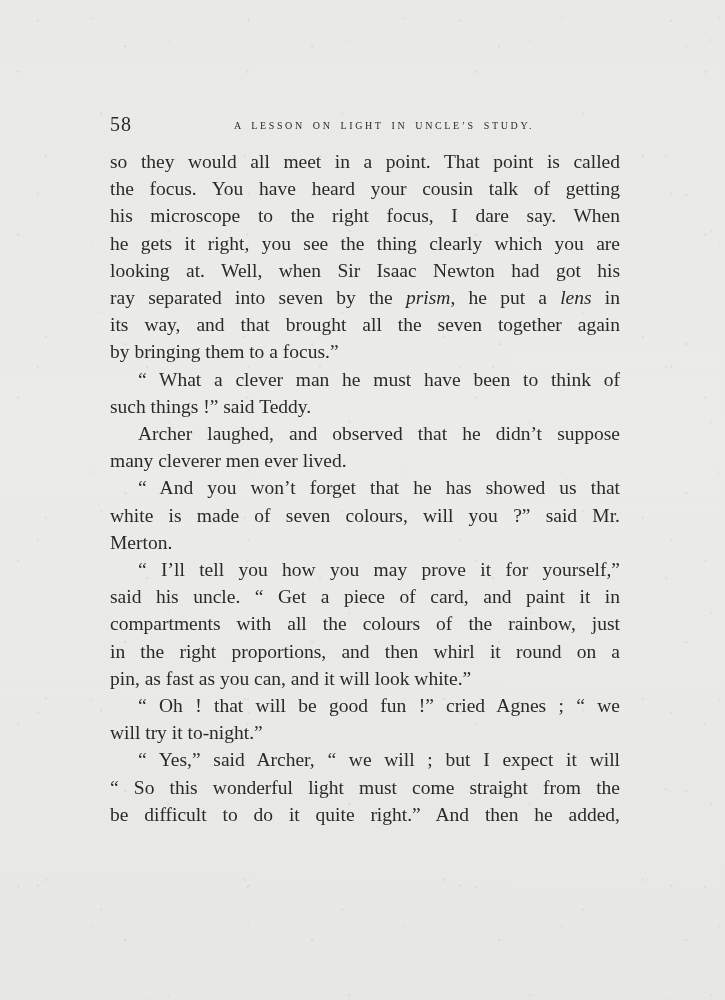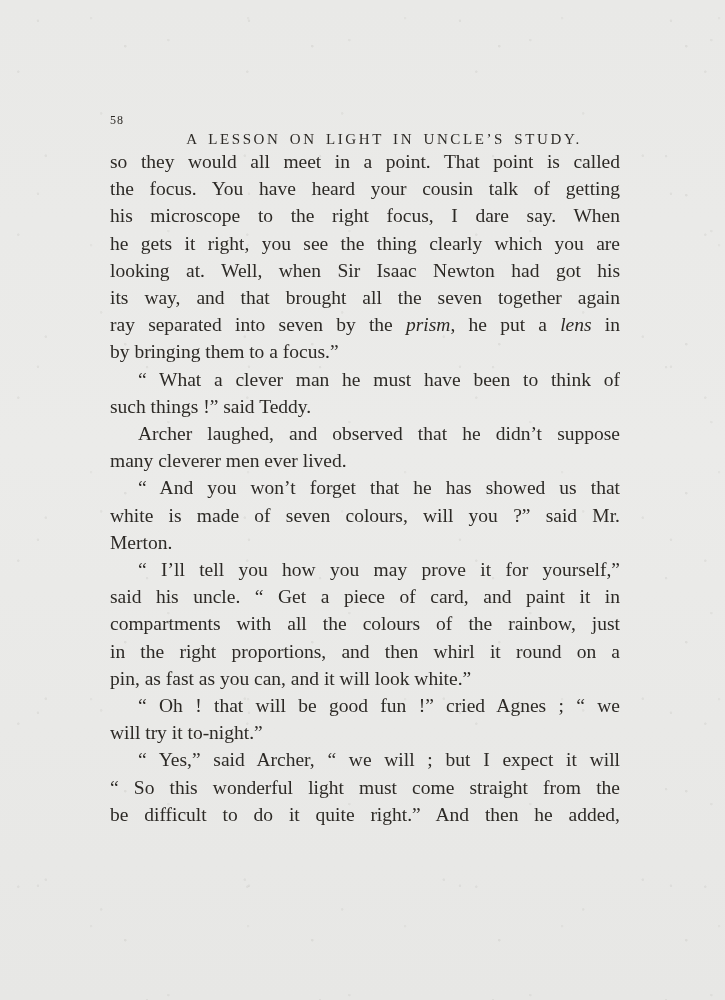--- a/index.html
+++ b/index.html
@@ -32,30 +32,30 @@
     position: absolute;
     top: 113px;
     left: 110px;
     width: 510px;
     height: 24px;
   }
   .pagenum {
     position: absolute;
     left: 0;
     top: 0;
-    font-size: 12px;
+    font-size: 20px;
     letter-spacing: 1px;
   }
   .runtitle {
     position: absolute;
     left: 38px;
     right: 0;
-    top: 18px;
+    top: 7px;
     text-align: center;
-    font-size: 15px;
+    font-size: 10px;
     letter-spacing: 2.6px;
     word-spacing: 3px;
     text-transform: uppercase;
     white-space: nowrap;
   }
   .body {
     position: absolute;
     top: 148px;
     left: 110px;
     width: 510px;
@@ -88,22 +88,22 @@
   </div>
 
   <div class="body">
 
     <div class="para">
       <div class="line j">so they would all meet in a point.  That point is called</div>
       <div class="line j">the focus.  You have heard your cousin talk of getting</div>
       <div class="line j">his microscope to the right focus, I dare say.  When</div>
       <div class="line j">he gets it right, you see the thing clearly which you are</div>
       <div class="line j">looking at.  Well, when Sir Isaac Newton had got his</div>
+      <div class="line j"><span>ray separated into seven by the </span><span class="it">prism</span><span>, he put a </span><span class="it">lens</span><span> in</span></div>
       <div class="line j">its way, and that brought all the seven together again</div>
-      <div class="line j"><span>ray separated into seven by the </span><span class="it">prism</span><span>, he put a </span><span class="it">lens</span><span> in</span></div>
       <div class="line last">by bringing them to a focus.”</div>
     </div>
 
     <div class="para">
       <div class="line j ind">“ What a clever man he must have been to think of</div>
       <div class="line last">such things !” said Teddy.</div>
     </div>
 
     <div class="para">
       <div class="line j ind">Archer laughed, and observed that he didn’t suppose</div>

